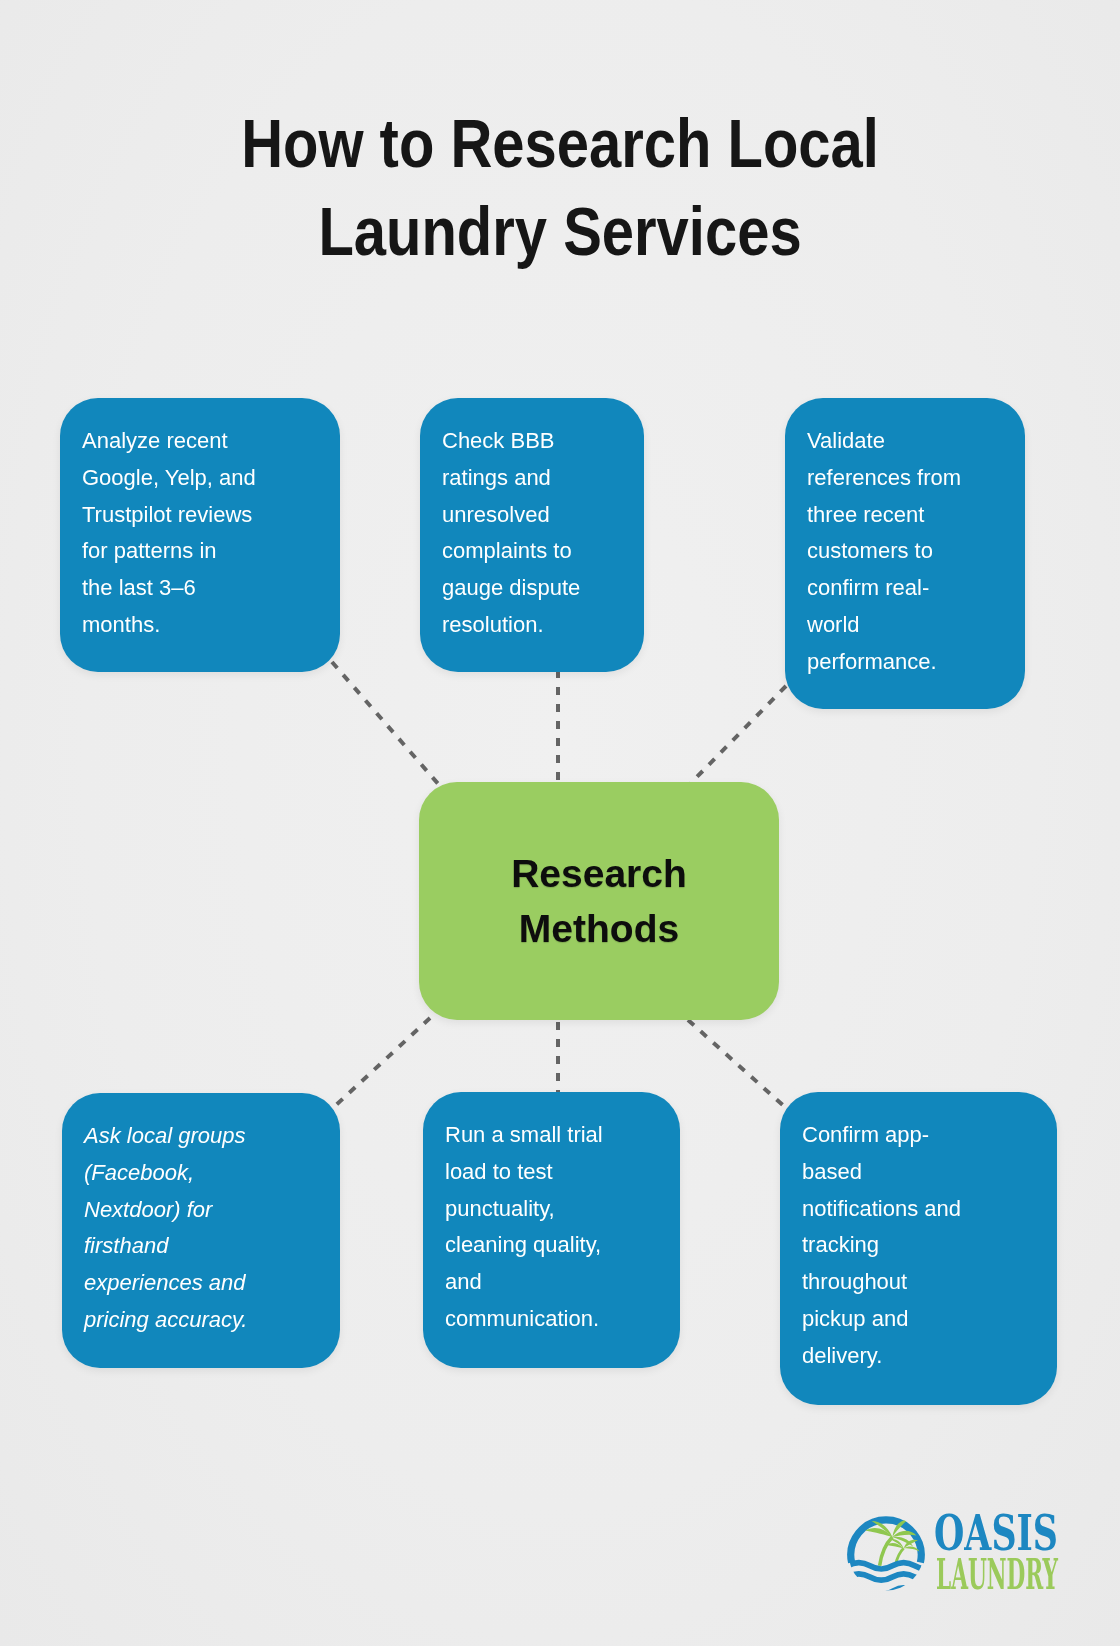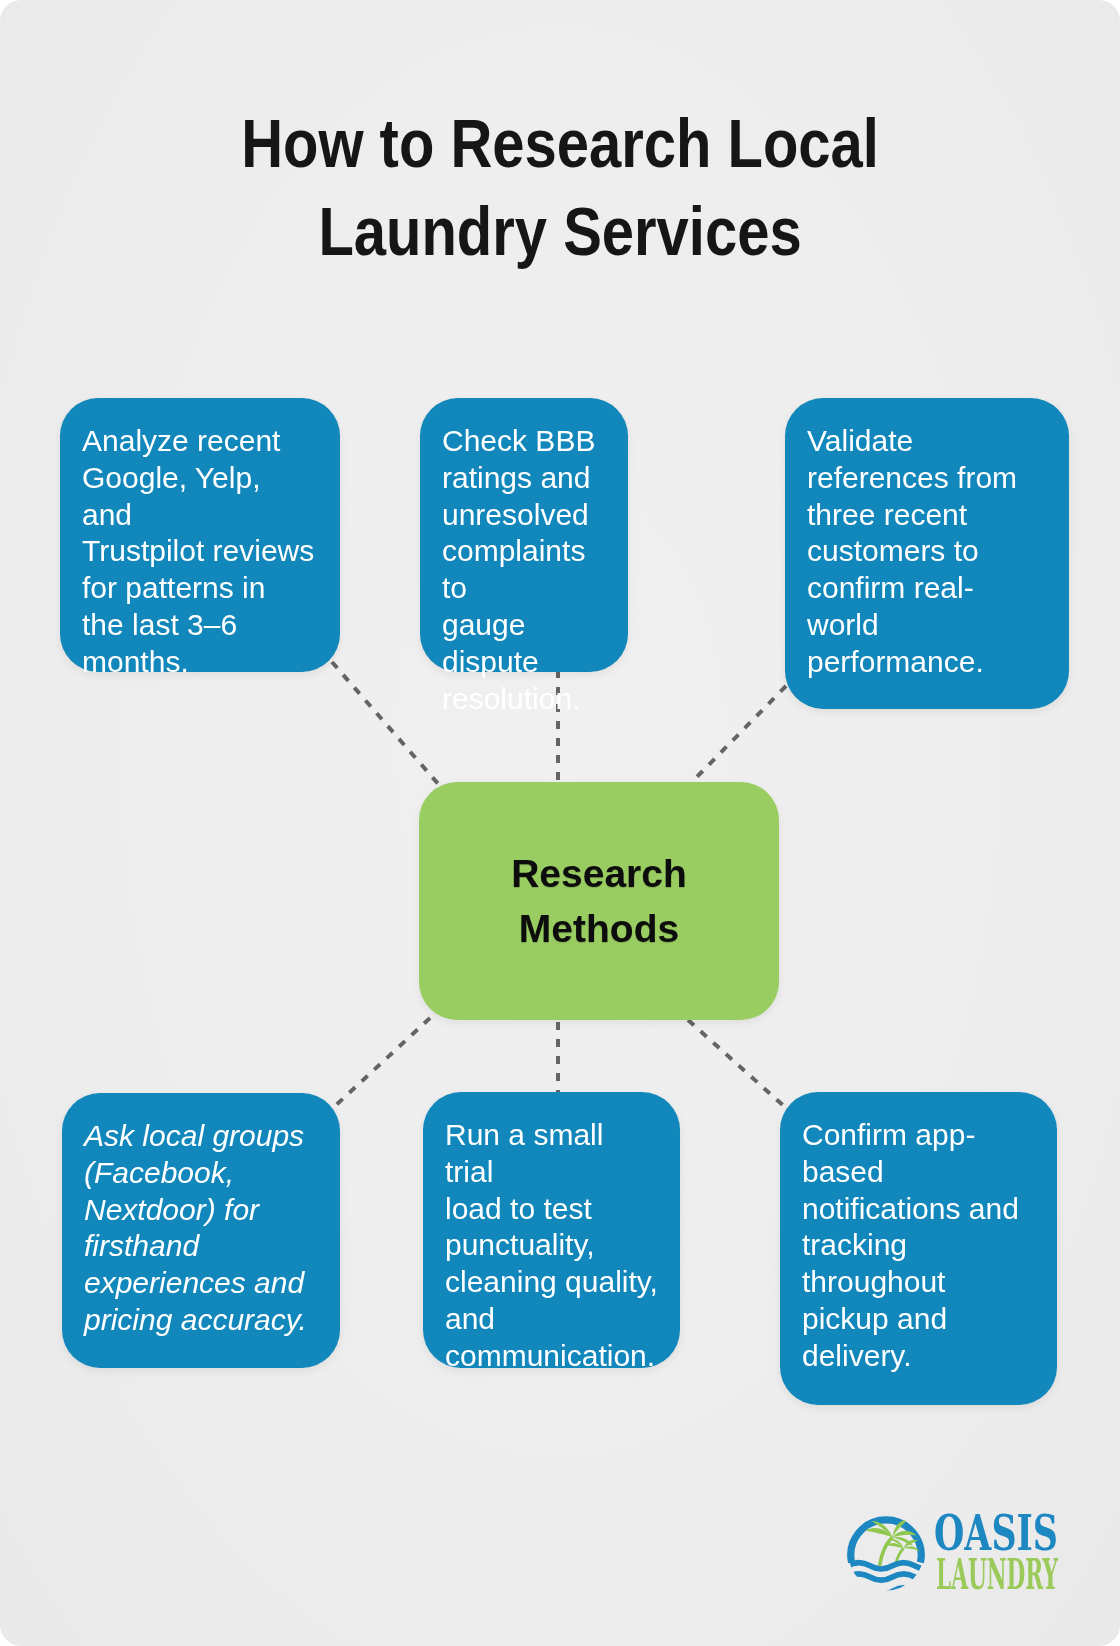--- a/index.html
+++ b/index.html
@@ -3,21 +3,20 @@
 <meta charset="utf-8">
 <style>
   html,body { margin:0; padding:0; }
   .canvas {
     position: relative;
     width: 1120px;
     height: 1646px;
     background: radial-gradient(ellipse at 50% 45%, #f0f0f0 0%, #ededed 60%, #e9e9e9 100%);
     font-family: "Liberation Sans", sans-serif;
     overflow: hidden;
-    border-radius: 21px;
   }
 
   .title {
     position: absolute;
     top: 100px;
     left: 0;
     width: 1120px;
     margin: 0;
     text-align: center;
     font-size: 69px;
@@ -38,28 +37,28 @@
   }
 
   .node {
     position: absolute;
     z-index: 2;
     background: #1187BC;
     border-radius: 38px;
     box-sizing: border-box;
     padding: 25px 22px;
     color: #ffffff;
-    font-size: 30px;
+    font-size: 22px;
     line-height: 36.8px;
     white-space: pre-line;
     box-shadow: 0 3px 8px rgba(0,0,0,0.07);
   }
   .b1 { left:  60px; top:  398px; width: 280px; height: 274px; }
-  .b2 { left: 420px; top:  398px; width: 208px; height: 274px; }
-  .b3 { left: 785px; top:  398px; width: 284px; height: 311px; }
+  .b2 { left: 420px; top:  398px; width: 224px; height: 274px; }
+  .b3 { left: 785px; top:  398px; width: 240px; height: 311px; }
   .b4 { left:  62px; top: 1093px; width: 278px; height: 275px; font-style: italic; }
   .b5 { left: 423px; top: 1092px; width: 257px; height: 276px; }
   .b6 { left: 780px; top: 1092px; width: 277px; height: 313px; }
 
   .center-node {
     position: absolute;
     z-index: 2;
     left: 380px; top: 782px;
     width: 360px; height: 238px;
     background: #9ACD61;

